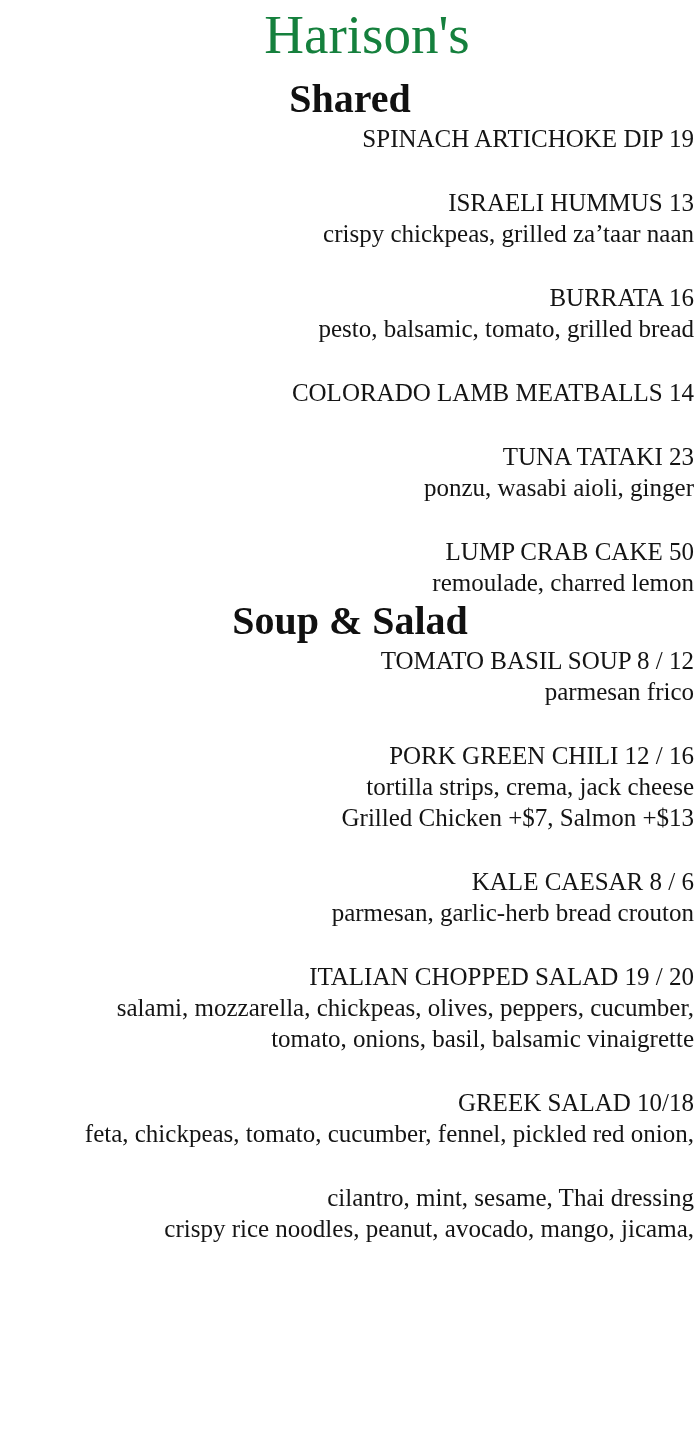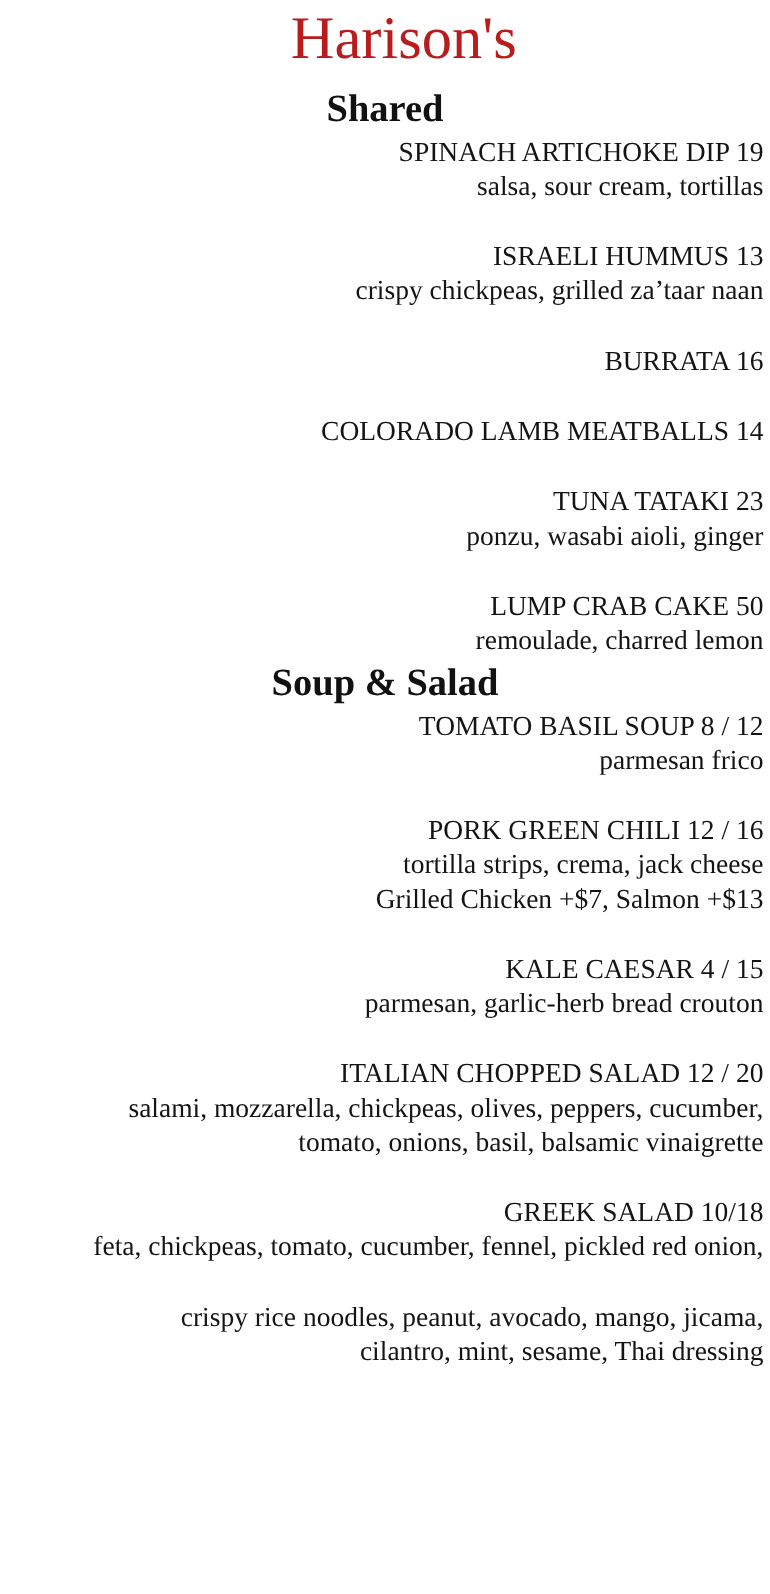--- a/index.html
+++ b/index.html
@@ -19,21 +19,21 @@
     padding-top: 2px;
   }
   .page-title {
     font-size: 55px;
     line-height: 66px;
     font-weight: 400;
     color: #8e1b1e;
     margin: 0 0 8px 0;
   }
   .section-heading {
-    font-size: 35px;
+    font-size: 40px;
     line-height: 45px;
     font-weight: 700;
     color: #111111;
     margin: 0 0 2px 0;
   }
   .menu-item {
     margin: 0 0 33px 0;
     text-align: right;
   }
   .menu-item:last-child {
@@ -43,34 +43,34 @@
   .item-desc {
     font-size: 25px;
     line-height: 31px;
     margin: 0 6px;
   }
 </style>
 </head>
 <body>
 
 <div class="menu">
-  <h1 class="page-title" style="color: #b91c1c; padding-left: 34px;">Harison's</h1>
+  <h1 class="page-title" style="color: #15803d; padding-left: 34px;">Harison's</h1>
   <div>
       <section class="menu-section">
         <h2 class="section-heading">Shared</h2>
         <div class="menu-item">
           <div class="item-name">SPINACH ARTICHOKE DIP 19</div>
-          <div class="item-desc">salsa, sour cream, tortillas</div>
         </div>
         <div class="menu-item">
           <div class="item-name">ISRAELI HUMMUS 13</div>
           <div class="item-desc">crispy chickpeas, grilled za’taar naan</div>
         </div>
         <div class="menu-item">
           <div class="item-name">BURRATA 16</div>
+          <div class="item-desc">pesto, balsamic, tomato, grilled bread</div>
         </div>
         <div class="menu-item">
           <div class="item-name">COLORADO LAMB MEATBALLS 14</div>
         </div>
         <div class="menu-item">
           <div class="item-name">TUNA TATAKI 23</div>
           <div class="item-desc">ponzu, wasabi aioli, ginger</div>
         </div>
         <div class="menu-item">
           <div class="item-name">LUMP CRAB CAKE 50</div>
@@ -82,31 +82,31 @@
         <div class="menu-item">
           <div class="item-name">TOMATO BASIL SOUP 8 / 12</div>
           <div class="item-desc">parmesan frico</div>
         </div>
         <div class="menu-item">
           <div class="item-name">PORK GREEN CHILI 12 / 16</div>
           <div class="item-desc">tortilla strips, crema, jack cheese</div>
           <div class="item-desc">Grilled Chicken +$7, Salmon +$13</div>
         </div>
         <div class="menu-item">
-          <div class="item-name">KALE CAESAR 4 / 15</div>
+          <div class="item-name">KALE CAESAR 8 / 6</div>
           <div class="item-desc">parmesan, garlic-herb bread crouton</div>
         </div>
         <div class="menu-item">
-          <div class="item-name">ITALIAN CHOPPED SALAD 12 / 20</div>
+          <div class="item-name">ITALIAN CHOPPED SALAD 19 / 20</div>
           <div class="item-desc">salami, mozzarella, chickpeas, olives, peppers, cucumber,</div>
           <div class="item-desc">tomato, onions, basil, balsamic vinaigrette</div>
         </div>
         <div class="menu-item">
           <div class="item-name">GREEK SALAD 10/18</div>
           <div class="item-desc">feta, chickpeas, tomato, cucumber, fennel, pickled red onion,</div>
         </div>
         <div class="menu-item">
+          <div class="item-desc">cilantro, mint, sesame, Thai dressing</div>
           <div class="item-desc">crispy rice noodles, peanut, avocado, mango, jicama,</div>
-          <div class="item-desc">cilantro, mint, sesame, Thai dressing</div>
         </div>
       </section>
     </div>
 </div>
 
 </body></html>

